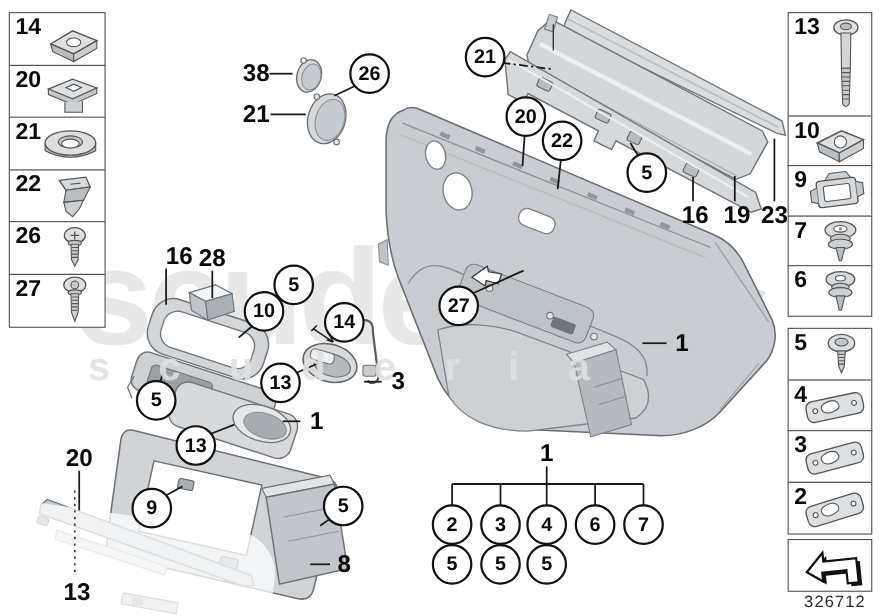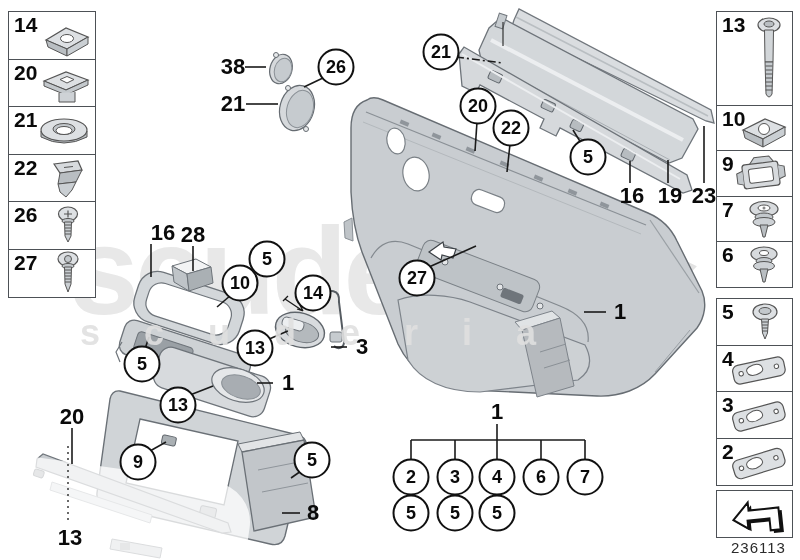--- a/index.html
+++ b/index.html
@@ -420,13 +420,13 @@
   <div class="pbox" style="height:48px">
     <svg class="picon" style="right:6px;bottom:2px" width="62" height="44">
       <g transform="rotate(-6 30 24)">
         <path d="M9 27 L25 11 L25 19 L55 19 L55 41 L45 41 L45 29 L23 29 L23 37 Z" fill="#111" transform="translate(3 3)"></path>
         <path d="M9 27 L25 11 L25 19 L55 19 L55 41 L45 41 L45 29 L23 29 L23 37 Z" fill="#fff" stroke="#111" stroke-width="2"></path>
       </g>
     </svg>
   </div>
 </div>
 
-<div class="footer-num">236113</div>
+<div class="footer-num">326712</div>
 
 </body></html>

